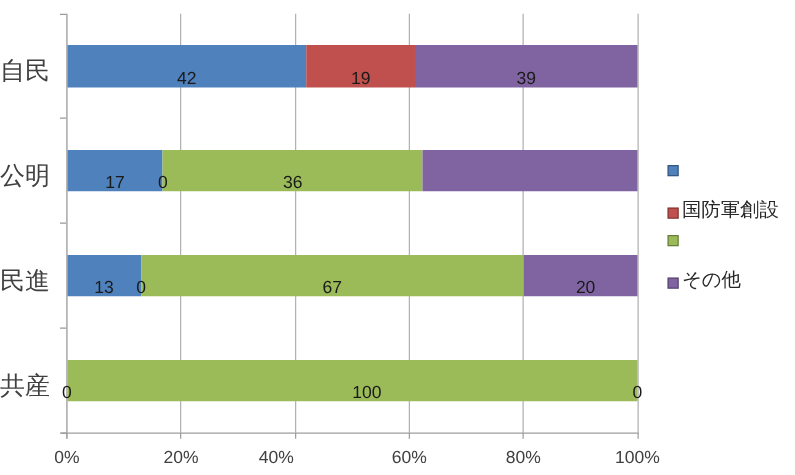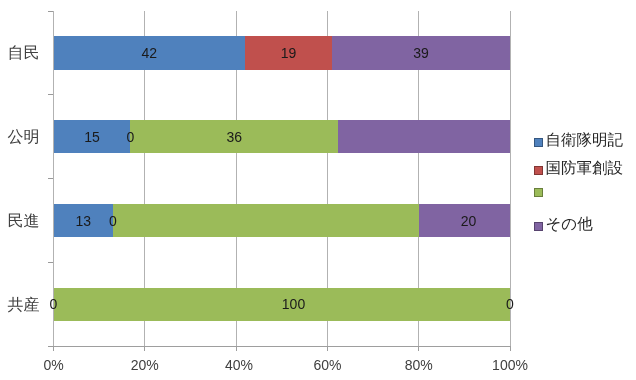--- a/index.html
+++ b/index.html
@@ -13,25 +13,25 @@
   .gridline{position:absolute;width:1px;top:10.5px;height:335.5px;background:#b2b2b2;}
   .axis-y{position:absolute;left:53px;top:10.5px;width:1px;height:340.5px;background:#adadad;}
   .axis-x{position:absolute;left:48.5px;top:345.7px;width:462px;height:1px;background:#9e9e9e;}
   .tick-y{position:absolute;left:47.8px;width:5.7px;height:1px;background:#9a9a9a;}
   .tick-x{position:absolute;top:345.7px;width:1px;height:5.3px;background:#9e9e9e;}
 
   
   .bar-row{position:absolute;left:53.5px;width:456.5px;height:33.4px;}
   .bar-segment{position:absolute;top:0;bottom:0;}
   .data-label-holder{position:absolute;top:0;bottom:0;width:100px;
-       display:flex;align-items:center;justify-content:center;white-space:nowrap;}
+       display:flex;align-items:flex-end;justify-content:center;white-space:nowrap;}
   .data-label{font-size:14px;color:#1a1a1a;white-space:nowrap;}
 
   
-  .category-label{position:absolute;left:0;width:39.5px;font-size:16px;
+  .category-label{position:absolute;left:0;width:39.5px;font-size:20px;
        color:#404040;white-space:nowrap;text-align:right;font-family:Liberation Mono, monospace;}
   .x-axis-label{position:absolute;top:356.5px;width:80px;font-size:14px;
        color:#404040;white-space:nowrap;text-align:center;}
 
   
   .legend{position:absolute;left:534px;top:132px;}
   .legend-item{position:absolute;left:0;display:flex;align-items:center;}
   .legend-swatch{width:9px;height:9px;flex:0 0 auto;box-sizing:border-box;
        border:0.5px solid rgba(0,0,0,0.32);}
   .legend-label{font-size:15.5px;color:#262626;margin-left:2.5px;
@@ -60,21 +60,21 @@
 
   <div class="tick-x" style="left: 53px; background: rgb(158, 158, 158);"></div>
   <div class="tick-x" style="left: 144.3px; background: rgb(158, 158, 158);"></div>
   <div class="tick-x" style="left: 235.6px; background: rgb(158, 158, 158);"></div>
   <div class="tick-x" style="left: 326.9px; background: rgb(158, 158, 158);"></div>
   <div class="tick-x" style="left: 418.2px; background: rgb(158, 158, 158);"></div>
   <div class="tick-x" style="left: 509.5px; background: rgb(158, 158, 158);"></div>
 
   <div class="x-axis-label" style="left: 13.5px; color: rgb(64, 64, 64);">0%</div>
   <div class="x-axis-label" style="left: 104.8px; color: rgb(64, 64, 64);">20%</div>
-  <div class="x-axis-label" style="left: 199px; color: rgb(64, 64, 64);">40%</div>
+  <div class="x-axis-label" style="left: 181px; color: rgb(64, 64, 64);">40%</div>
   <div class="x-axis-label" style="left: 287.4px; color: rgb(64, 64, 64);">60%</div>
   <div class="x-axis-label" style="left: 378.7px; color: rgb(64, 64, 64);">80%</div>
   <div class="x-axis-label" style="left: 470px; color: rgb(64, 64, 64);">100%</div>
 
   <div class="category-label" style="top: 43.3px; color: rgb(64, 64, 64);">自民</div>
   <div class="category-label" style="top: 127.1px; color: rgb(64, 64, 64);">公明</div>
   <div class="category-label" style="top: 210.9px; color: rgb(64, 64, 64);">民進</div>
   <div class="category-label" style="top: 294.7px; color: rgb(64, 64, 64);">共産</div>
 
   <div class="bar-row" id="bar-row-0" style="top:36.3px">
@@ -91,39 +91,42 @@
       <div class="data-label-holder" style="left: 317.482px;">
         <span class="data-label" style="color: rgb(26, 26, 26);">39</span>
       </div>
     </div>
   <div class="bar-row" id="bar-row-1" style="top:120.1px">
       <div class="bar-segment" style="left: 0px; width: 76.8366px; background: rgb(79, 129, 189);"></div>
       <div class="bar-segment" style="left: 76.8366px; width: 0px; background: rgb(192, 80, 77);"></div>
       <div class="bar-segment" style="left: 76.8366px; width: 207.911px; background: rgb(155, 187, 89);"></div>
       <div class="bar-segment" style="left: 284.748px; width: 171.752px; background: rgb(128, 100, 162);"></div>
       <div class="data-label-holder" style="left: -11.5817px;">
-        <span class="data-label" style="color: rgb(26, 26, 26);">15</span>
+        <span class="data-label" style="color: rgb(26, 26, 26);">17</span>
       </div>
       <div class="data-label-holder" style="left: 26.8366px;">
         <span class="data-label" style="color: rgb(26, 26, 26);">0</span>
       </div>
       <div class="data-label-holder" style="left: 130.792px;">
         <span class="data-label" style="color: rgb(26, 26, 26);">36</span>
       </div>
     </div>
   <div class="bar-row" id="bar-row-2" style="top:203.9px">
       <div class="bar-segment" style="left: 0px; width: 59.345px; background: rgb(79, 129, 189);"></div>
       <div class="bar-segment" style="left: 59.345px; width: 0px; background: rgb(192, 80, 77);"></div>
       <div class="bar-segment" style="left: 59.345px; width: 305.855px; background: rgb(155, 187, 89);"></div>
       <div class="bar-segment" style="left: 365.2px; width: 91.3px; background: rgb(128, 100, 162);"></div>
       <div class="data-label-holder" style="left: -20.3275px;">
         <span class="data-label" style="color: rgb(26, 26, 26);">13</span>
       </div>
       <div class="data-label-holder" style="left: 9.345px;">
         <span class="data-label" style="color: rgb(26, 26, 26);">0</span>
+      </div>
+      <div class="data-label-holder" style="left: 162.273px;">
+        <span class="data-label" style="color: rgb(26, 26, 26);">67</span>
       </div>
       <div class="data-label-holder" style="left: 365px;">
         <span class="data-label" style="color: rgb(26, 26, 26);">20</span>
       </div>
     </div>
   <div class="bar-row" id="bar-row-3" style="top:287.7px">
       <div class="bar-segment" style="left: 0px; width: 0px; background: rgb(79, 129, 189);"></div>
       <div class="bar-segment" style="left: 0px; width: 0px; background: rgb(192, 80, 77);"></div>
       <div class="bar-segment" style="left: 0px; width: 456.5px; background: rgb(155, 187, 89);"></div>
       <div class="bar-segment" style="left: 456.5px; width: 0px; background: rgb(128, 100, 162);"></div>
@@ -134,21 +137,20 @@
         <span class="data-label" style="color: rgb(26, 26, 26);">100</span>
       </div>
       <div class="data-label-holder" style="left: 406.5px;">
         <span class="data-label" style="color: rgb(26, 26, 26);">0</span>
       </div>
     </div>
 
   <div class="legend">
     <div class="legend-item" style="top:0px">
       <span class="legend-swatch" id="legend-swatch-0" style="background: rgb(79, 129, 189);"></span>
-      <span class="legend-label" style="color: rgb(38, 38, 38);">自衛隊明記</span>
     </div>
     <div class="legend-item" style="top:28px">
       <span class="legend-swatch" id="legend-swatch-1" style="background: rgb(192, 80, 77);"></span>
       <span class="legend-label" style="color: rgb(38, 38, 38);">国防軍創設</span>
     </div>
     <div class="legend-item" style="top:56px">
       <span class="legend-swatch" id="legend-swatch-2" style="background: rgb(155, 187, 89);"></span>
     </div>
     <div class="legend-item" style="top:84px">
       <span class="legend-swatch" id="legend-swatch-3" style="background: rgb(128, 100, 162);"></span>

